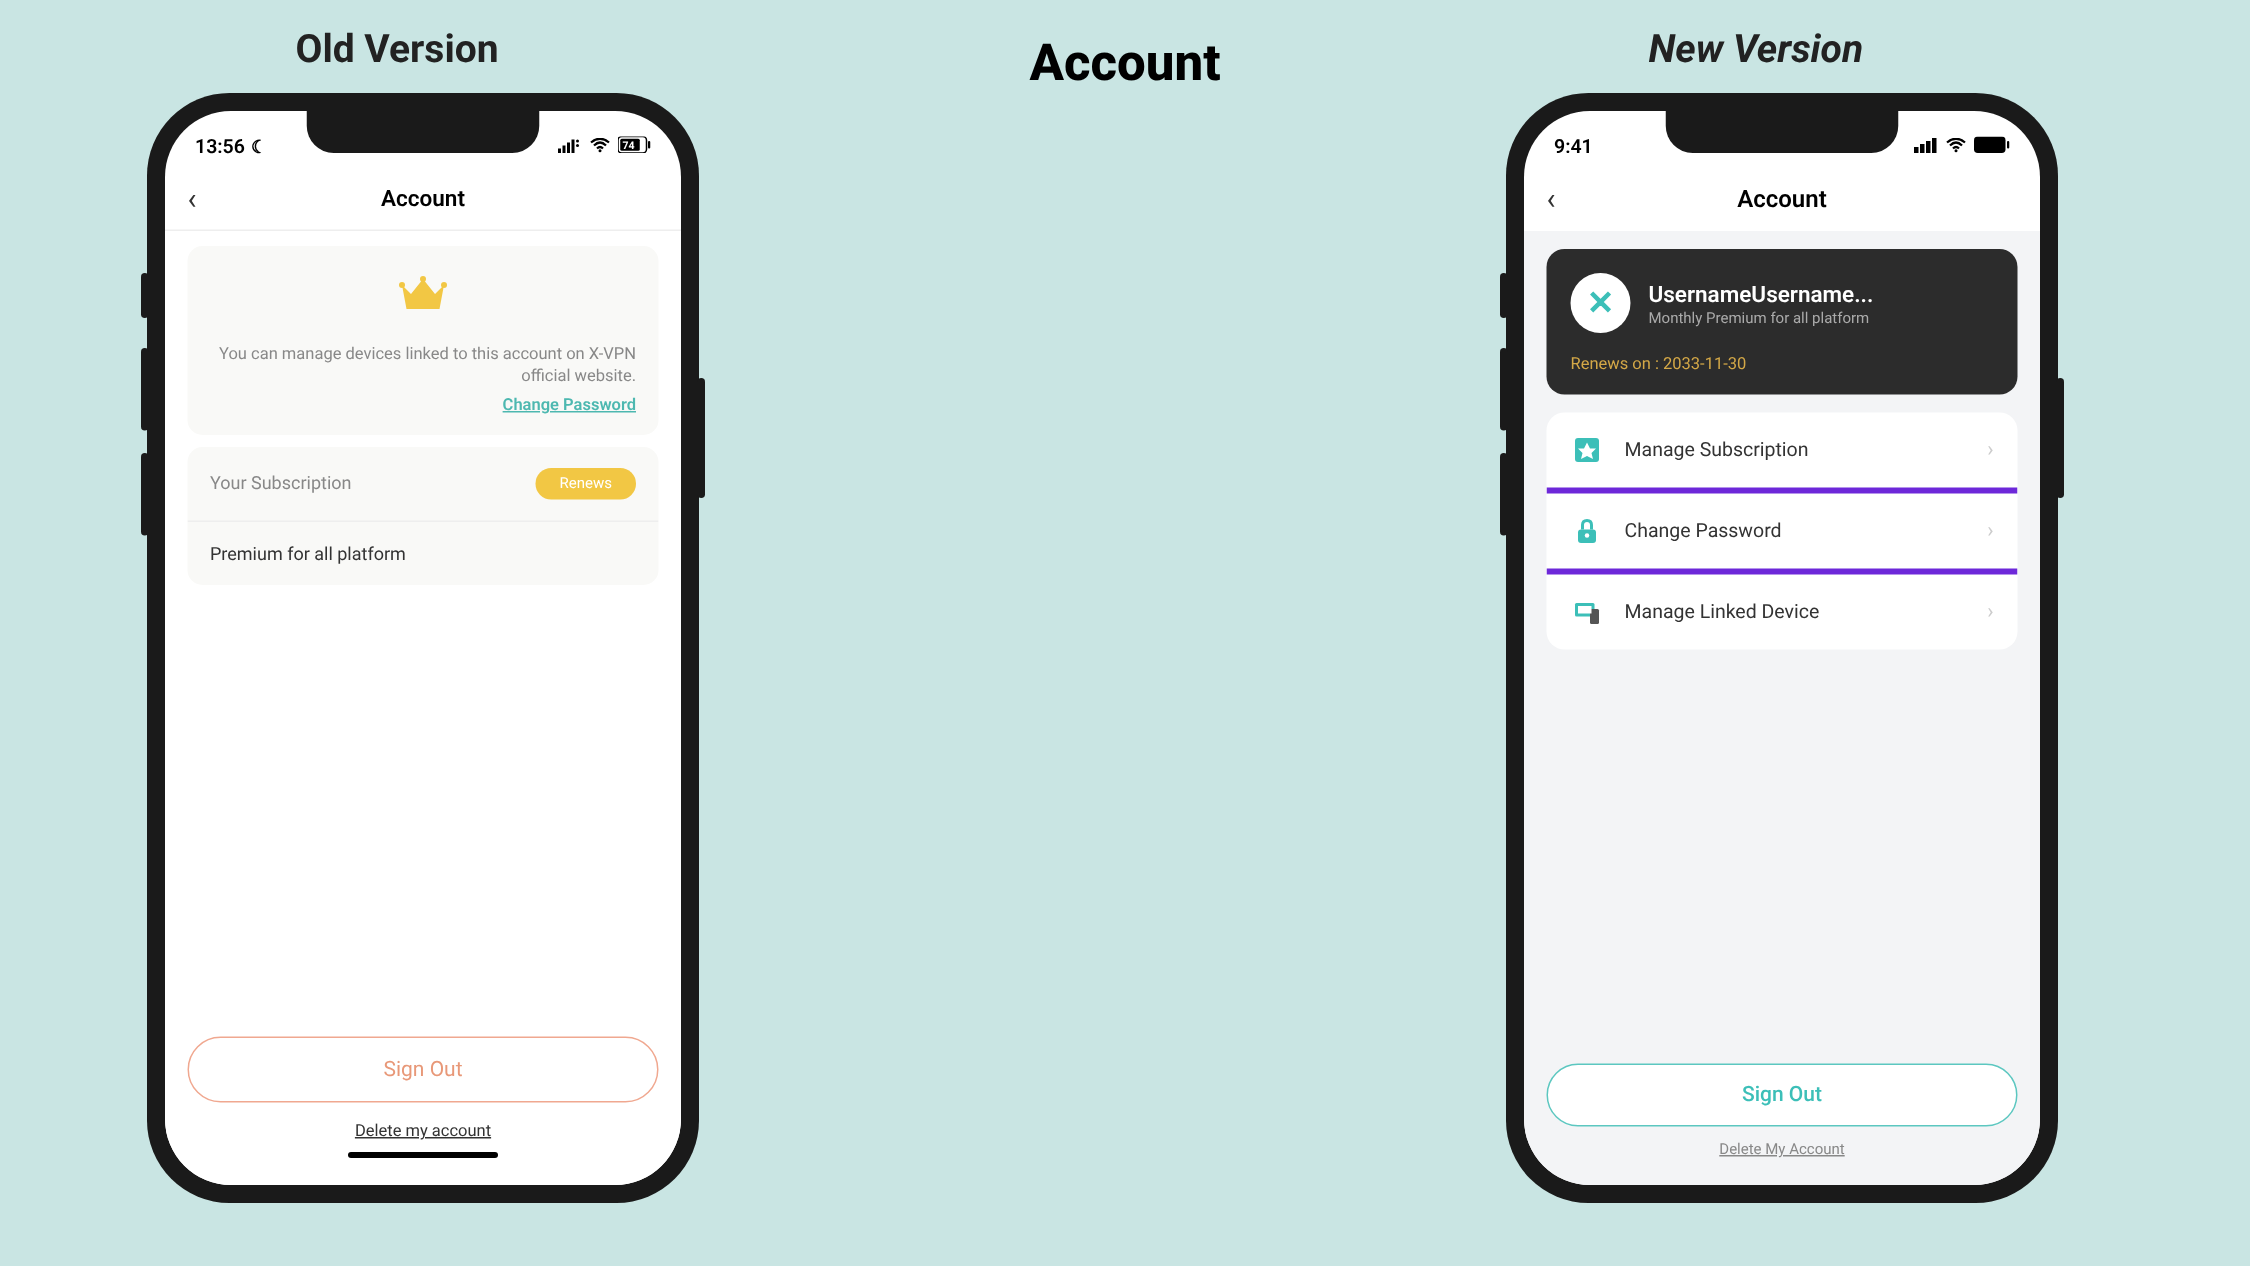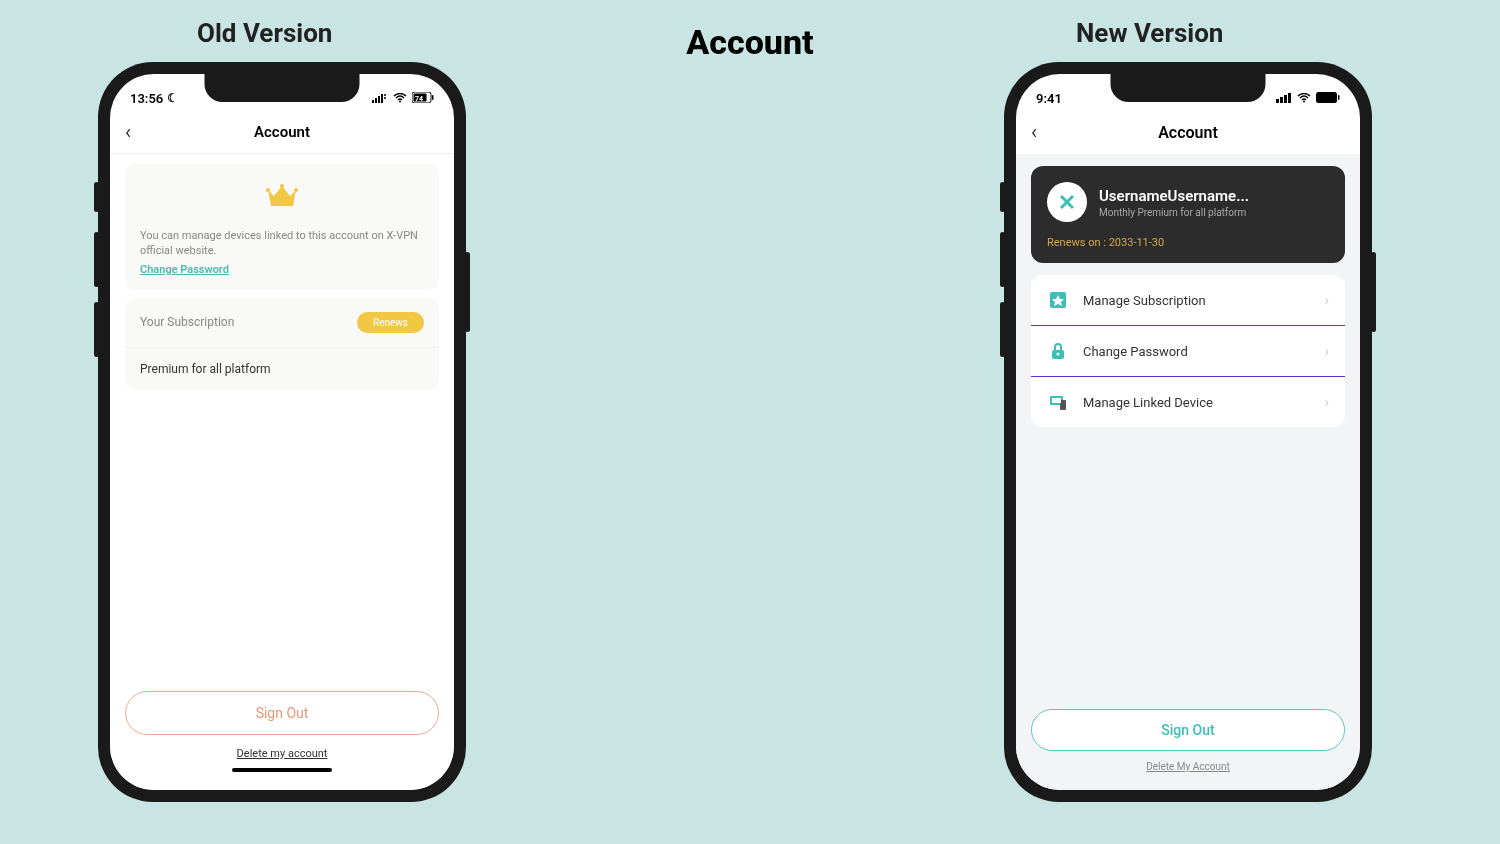--- a/index.html
+++ b/index.html
@@ -1,21 +1,21 @@
 <!DOCTYPE html>
 <html><head>
   <meta charset="utf-8">
   <style>
     * { margin: 0; padding: 0; box-sizing: border-box; font-family: -apple-system, BlinkMacSystemFont, "Segoe UI", Roboto, sans-serif; }
     body { background: #c9e5e3; width: 1500px; height: 844px; position: relative; }
     
     .header-title { position: absolute; top: 22px; left: 50%; transform: translateX(-50%); font-size: 34px; font-weight: 800; color: #000; }
     .version-label { position: absolute; top: 18px; font-size: 26px; font-weight: 700; color: #222; }
     .version-label.old { left: 197px; }
-    .version-label.new { left: 1076px; }
+    .version-label.new { left: 1099px; font-style: italic; }
     
     .phone-frame { position: absolute; width: 368px; height: 740px; background: #1a1a1a; border-radius: 55px; padding: 12px; }
     .phone-frame.old { left: 98px; top: 62px; }
     .phone-frame.new { left: 1004px; top: 62px; }
     
     .phone-screen { width: 100%; height: 100%; background: #fff; border-radius: 44px; overflow: hidden; position: relative; }
     .notch { position: absolute; top: 0; left: 50%; transform: translateX(-50%); width: 155px; height: 28px; background: #1a1a1a; border-radius: 0 0 18px 18px; z-index: 10; }
     
     .side-btn { position: absolute; background: #1a1a1a; border-radius: 3px; }
     .side-btn.left1 { left: -4px; top: 120px; width: 5px; height: 30px; }
@@ -27,21 +27,21 @@
     .status-left { display: flex; align-items: center; gap: 4px; }
     .status-right { display: flex; align-items: center; gap: 5px; }
     
     .nav-bar { display: flex; align-items: center; justify-content: center; position: relative; height: 44px; border-bottom: 1px solid #eee; }
     .nav-back { position: absolute; left: 15px; font-size: 20px; color: #333; cursor: pointer; }
     .nav-title { font-size: 15px; font-weight: 600; color: #000; }
     
     .screen-content { height: calc(100% - 80px); overflow: hidden; }
     .old-screen .screen-content { background: #fff; padding: 0; }
     
-    .old-card1 { background: #f9f9f7; margin: 10px 15px 8px; border-radius: 10px; padding: 18px 15px 14px; }
+    .old-card1 { background: #f9f9f7; margin: 10px 15px 8px; border-radius: 10px; padding: 18px 15px 14px; text-align: right; }
     .crown-wrap { display: flex; justify-content: center; margin-bottom: 20px; }
     .crown-icon { width: 32px; height: 26px; }
     .old-desc { font-size: 11px; color: #888; line-height: 1.4; margin-bottom: 4px; }
     .old-link { font-size: 11px; color: #4db8b0; text-decoration: underline; cursor: pointer; font-weight: 600; }
     
     .old-card2 { background: #f9f9f7; margin: 0 15px; border-radius: 10px; overflow: hidden; }
     .sub-row { display: flex; justify-content: space-between; align-items: center; padding: 14px 15px; border-bottom: 1px solid #eee; }
     .sub-label { font-size: 12px; color: #888; }
     .manage-btn { background: #f2c744; color: #fff; font-size: 10px; padding: 5px 16px; border-radius: 14px; border: none; cursor: pointer; }
     .sub-row2 { padding: 14px 15px; font-size: 12px; color: #333; }
@@ -56,21 +56,21 @@
     .user-row { display: flex; align-items: center; gap: 12px; margin-bottom: 14px; }
     .avatar-circle { width: 40px; height: 40px; border-radius: 50%; background: #fff; display: flex; align-items: center; justify-content: center; }
     .avatar-x { font-size: 22px; font-weight: 800; color: #3cbfb8; }
     .user-info { flex: 1; }
     .username { color: #fff; font-size: 15px; font-weight: 600; }
     .plan-text { color: #aaa; font-size: 10px; margin-top: 2px; }
     .renew-text { color: #d4a847; font-size: 11px; }
     
     .menu-card { background: #fff; margin: 0 15px; border-radius: 12px; overflow: hidden; }
     .menu-item { display: flex; align-items: center; padding: 14px 16px; cursor: pointer; position: relative; }
-    .menu-item:not(:last-child) { border-bottom: 1px solid #6d28d9; align-items: center; }
+    .menu-item:not(:last-child) { border-bottom: 4px solid #6d28d9; align-items: center; }
     .menu-icon { width: 22px; height: 22px; margin-right: 14px; display: flex; align-items: center; justify-content: center; }
     .menu-label { flex: 1; font-size: 13px; color: #333; }
     .menu-chevron { color: #ccc; font-size: 14px; }
     
     .new-bottom { position: absolute; bottom: 18px; left: 15px; right: 15px; }
     .signout-btn-new { width: 100%; padding: 12px; border: 1.5px solid #5cc7c0; background: #fff; color: #3cbfb8; border-radius: 24px; font-size: 14px; cursor: pointer; font-weight: 500; }
     .delete-link-new { text-align: center; margin-top: 10px; font-size: 10px; color: #888; text-decoration: underline; cursor: pointer; }
     
     .moon-icon { font-size: 12px; }
   </style>

